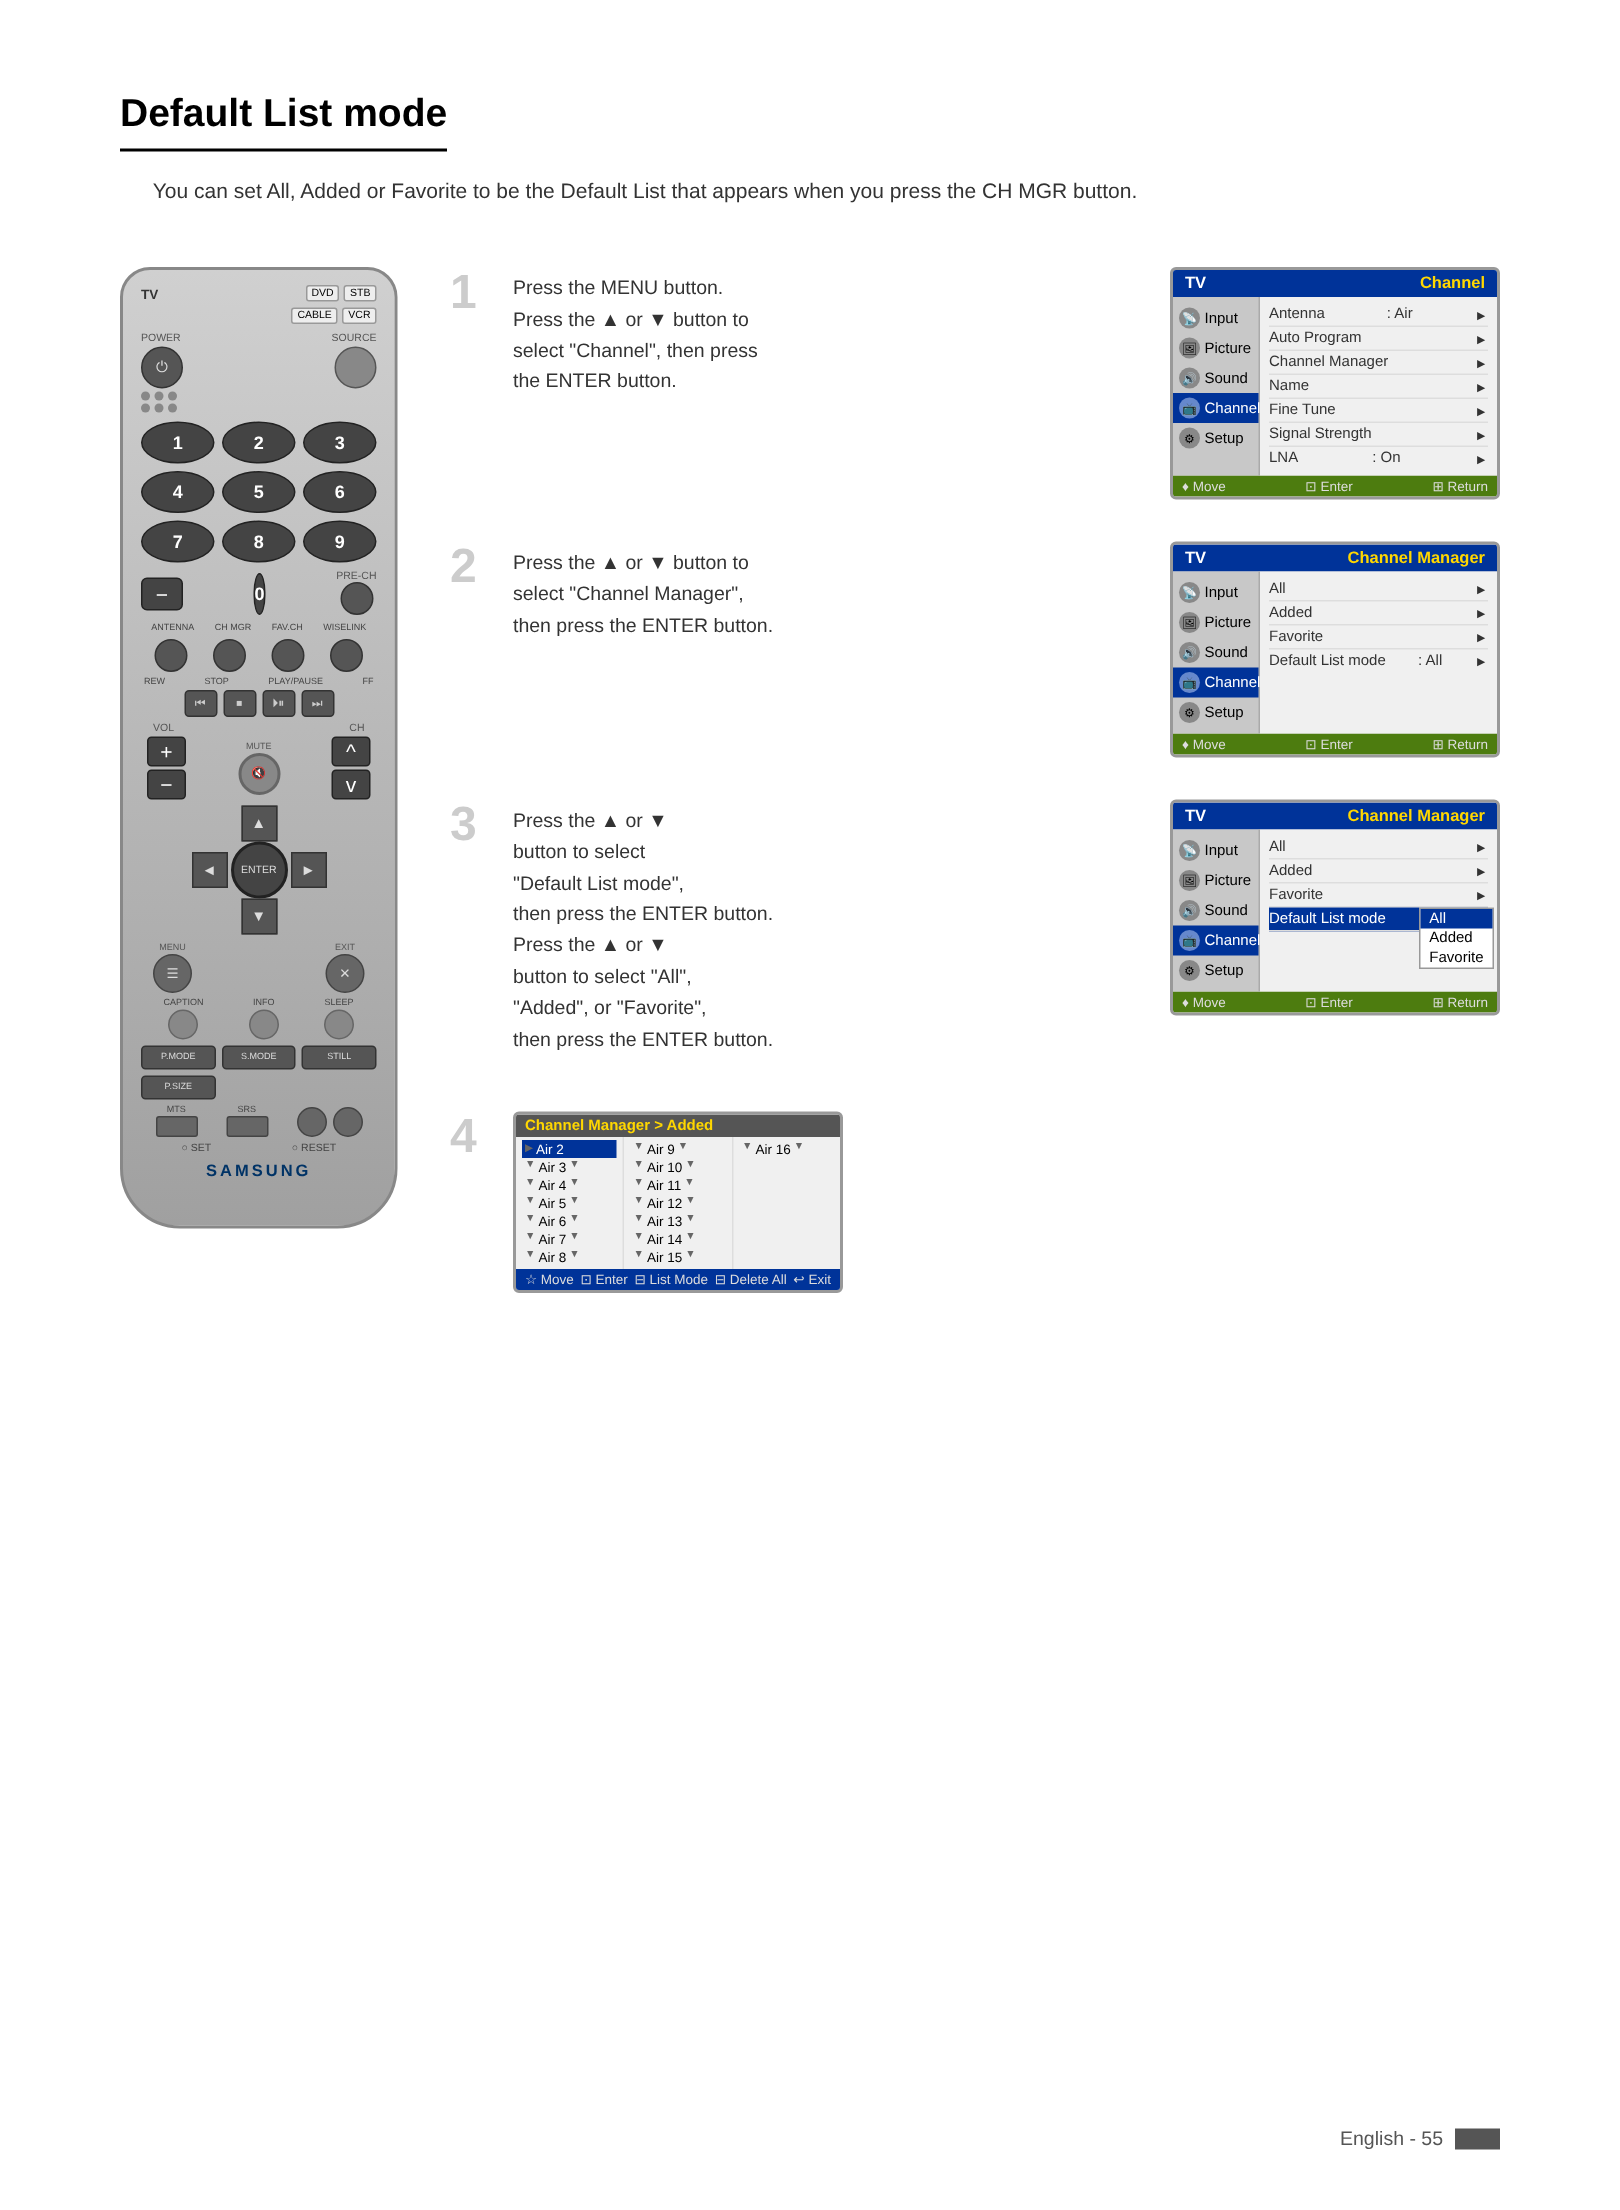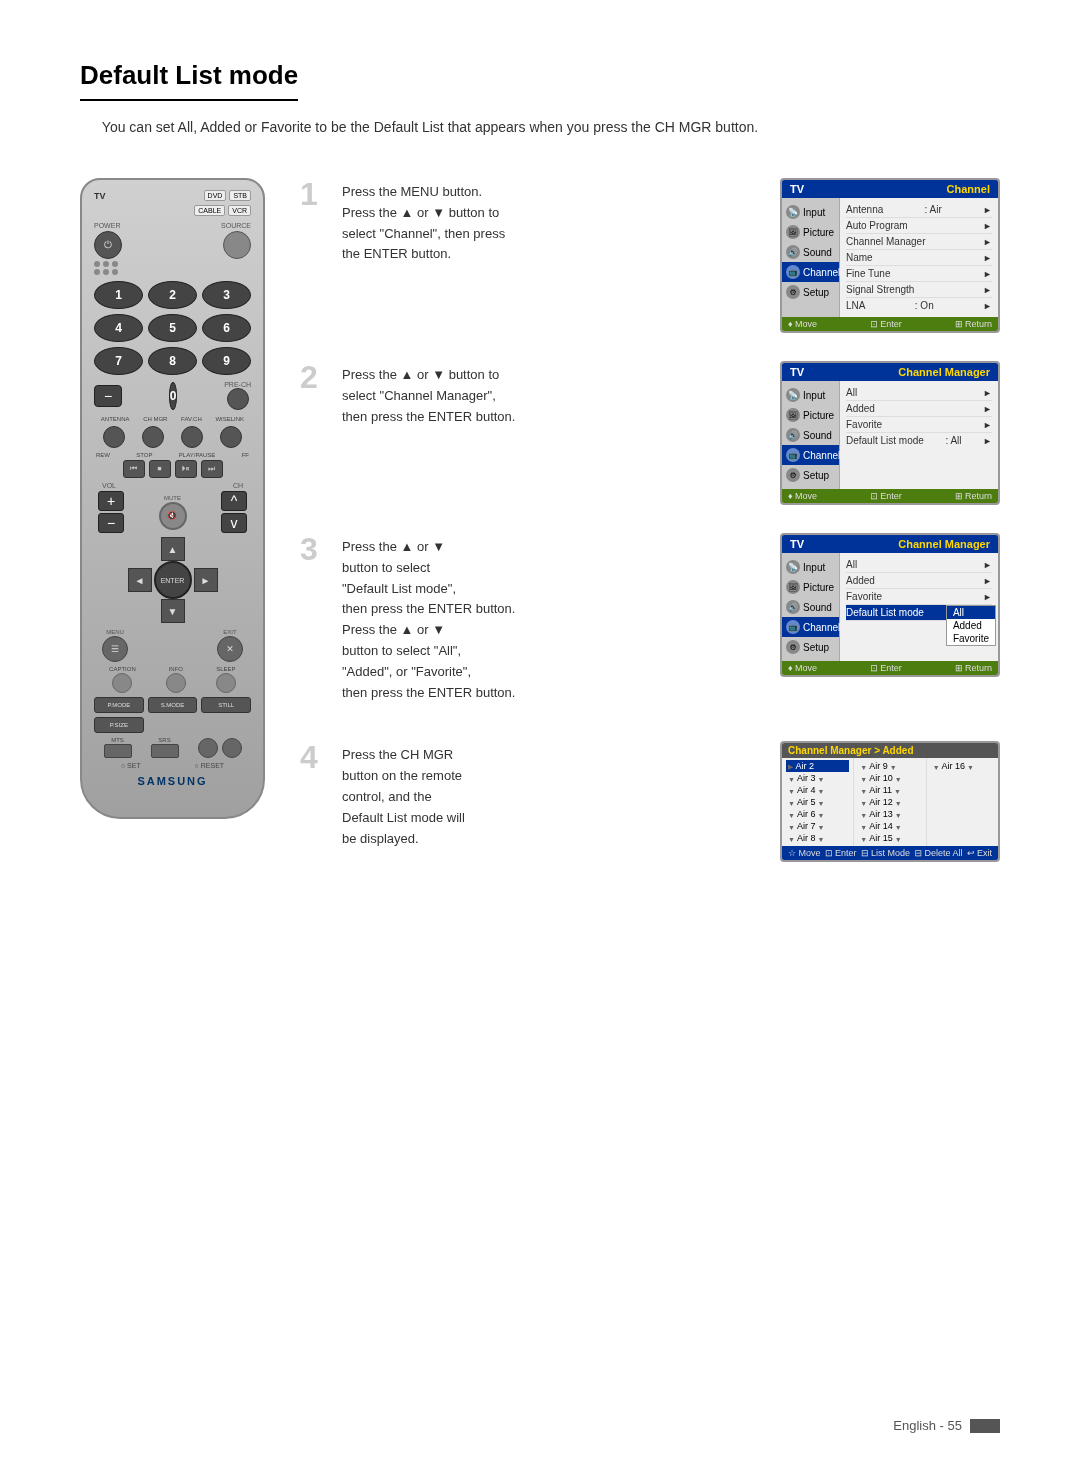--- a/index.html
+++ b/index.html
@@ -538,21 +538,21 @@
     .ch-col {
       flex: 1;
       padding: 2px 4px;
       border-right: 1px solid #ddd;
     }
     .ch-col:last-child {
       border-right: none;
     }
     .ch-cell {
       display: flex;
-      align-items: flex-end;
+      align-items: flex-start;
       padding: 1px 2px;
       font-size: 9px;
       gap: 2px;
     }
     .ch-cell.highlighted {
       background: #003399;
       color: #fff;
     }
     .ch-icon {
       font-size: 7px;
@@ -994,27 +994,20 @@
             <span>♦ Move</span>
             <span>⊡ Enter</span>
             <span>⊞ Return</span>
           </div>
         </div>
       </div>
     </div>
 
     <div class="step-row">
       <span class="step-number">4</span>
-      <div class="step-text">
-        Press the CH MGR<br>
-        button on the remote<br>
-        control, and the<br>
-        Default List mode will<br>
-        be displayed.
-      </div>
       <div class="step-screen">
         <div class="ch-screen">
           <div class="ch-header">
             <span class="ch-header-title">Channel Manager &gt; Added</span>
           </div>
           <div class="ch-body">
             <div class="ch-col">
               <div class="ch-cell highlighted"><span class="ch-icon">▶</span> Air 2</div>
               <div class="ch-cell"><span class="ch-icon">▼</span> Air 3 <span class="ch-icon">▼</span></div>
               <div class="ch-cell"><span class="ch-icon">▼</span> Air 4 <span class="ch-icon">▼</span></div>

